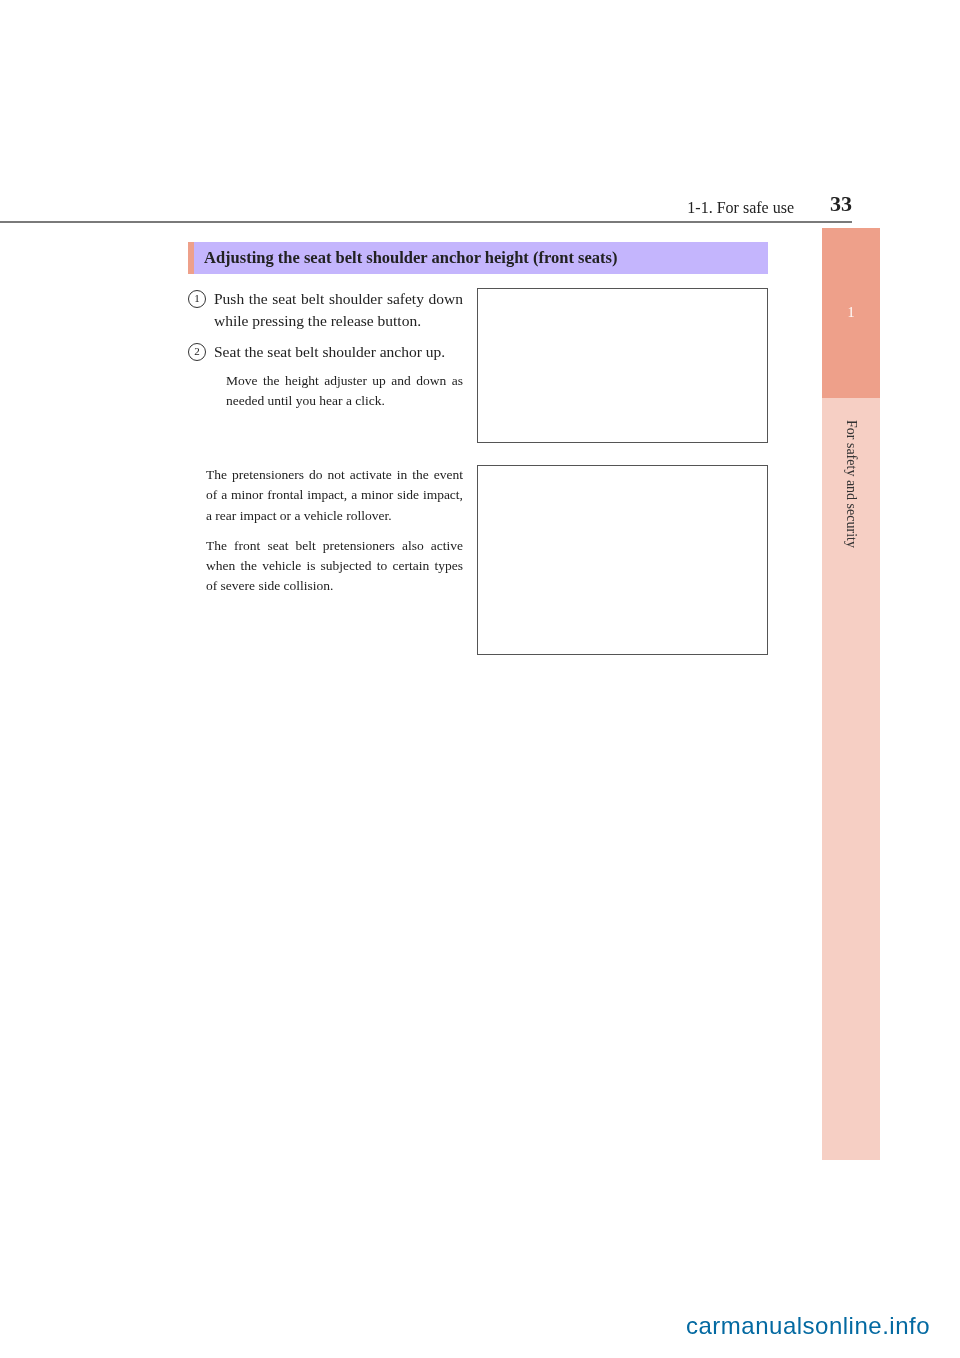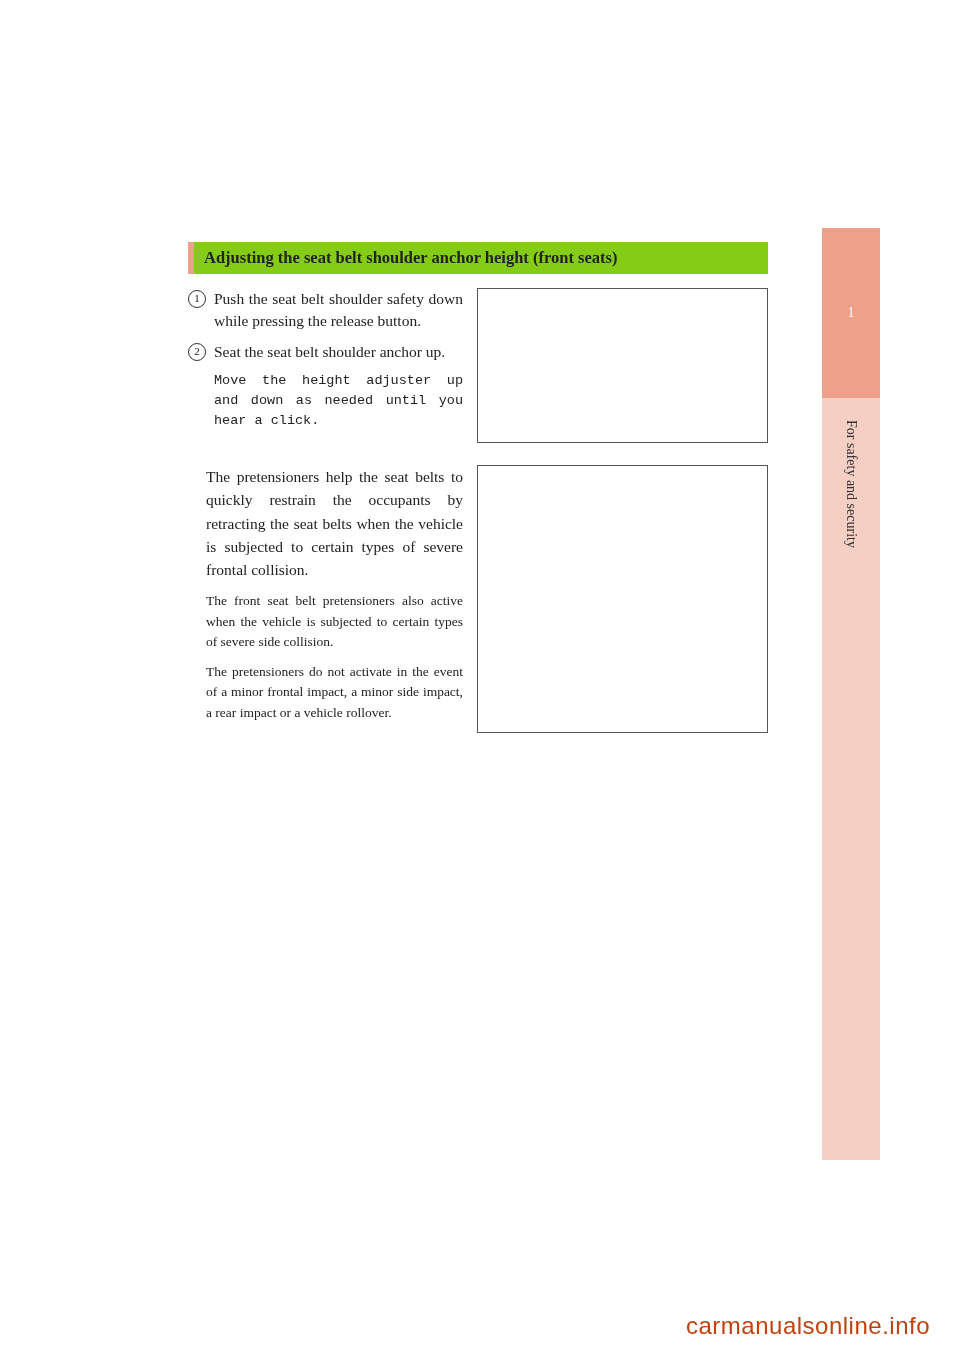--- a/index.html
+++ b/index.html
@@ -69,21 +69,21 @@
     font-size: 14px;
     color: #333;
   }
   .content {
     position: absolute;
     left: 188px;
     top: 242px;
     width: 580px;
   }
   .section-header {
-    background: #84cc16;
+    background: #c4b5fd;
     border-left: 6px solid #eea08a;
     padding: 6px 10px;
     font-size: 16.5px;
     font-weight: 600;
     color: #222;
     margin-bottom: 14px;
   }
   .body-row {
     display: flex;
     gap: 14px;
@@ -119,24 +119,23 @@
     margin-top: 2px;
   }
   .numbered-item .txt {
     flex: 1;
     text-align: justify;
     text-justify: inter-word;
   }
   .sub-note {
     font-size: 13.5px;
     line-height: 1.45;
-    margin-left: 26px;
+    margin-left: 38px;
     margin-top: 6px;
     text-align: justify;
-    font-family: Liberation Mono, monospace;
   }
   .para {
     font-size: 15.5px;
     line-height: 1.5;
     text-align: justify;
     margin-bottom: 10px;
   }
   .para-small {
     font-size: 13.5px;
     line-height: 1.5;
@@ -144,29 +143,33 @@
     margin-left: 18px;
     margin-bottom: 10px;
   }
   .section2 { margin-top: 10px; }
   .watermark {
     position: absolute;
     bottom: 18px;
     right: 30px;
     font-family: Arial, sans-serif;
     font-size: 24px;
-    color: #c2410c;
+    color: #0369a1;
     letter-spacing: 0.5px;
   }
 </style>
 </head>
 <body>
 
 <div class="page">
 
+  <div class="header">
+    <span>1-1. For safe use</span>
+    <span class="header-page">33</span>
+  </div>
 
   <div class="side-tab"></div>
   <div class="side-tab-dark">
     <span>1</span>
   </div>
   <div class="side-label">
     <span>For safety and security</span>
   </div>
 
   <div class="content">
@@ -185,23 +188,22 @@
         </div>
         <div class="sub-note">Move the height adjuster up and down as needed until you hear a click.</div>
       </div>
       <div class="img-col"></div>
     </div>
 
     <div class="section2">
 
       <div class="body-row">
         <div class="text-col">
-          <div class="para" style="margin-left:18px;">The pretensioners help the seat belts to quickly restrain the occupants by retracting the seat belts when the vehicle is subjected to certain types of severe frontal collision.</div>
+          <div class="para-small">The pretensioners do not activate in the event of a minor frontal impact, a minor side impact, a rear impact or a vehicle rollover.</div>
           <div class="para-small">The front seat belt pretensioners also active when the vehicle is subjected to certain types of severe side collision.</div>
-          <div class="para-small">The pretensioners do not activate in the event of a minor frontal impact, a minor side impact, a rear impact or a vehicle rollover.</div>
         </div>
         <div class="img-col tall"></div>
       </div>
     </div>
 
   </div>
 
   <div class="watermark">carmanualsonline.info</div>
 
 </div>

